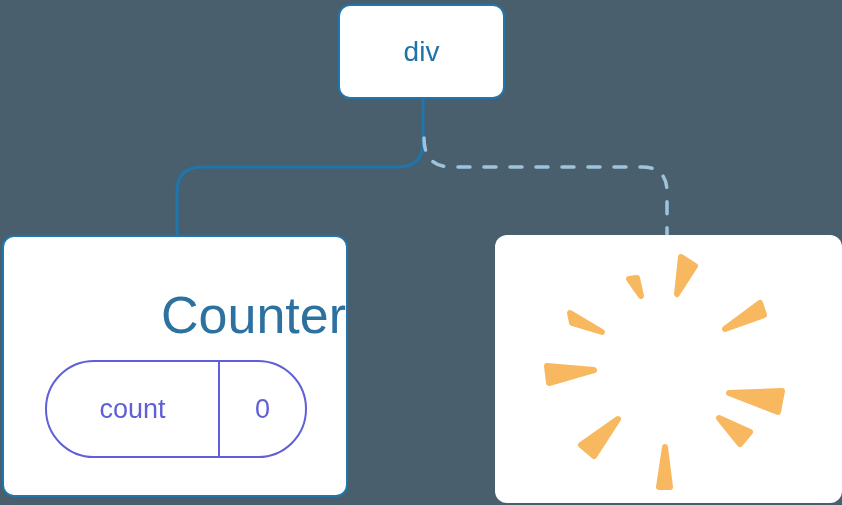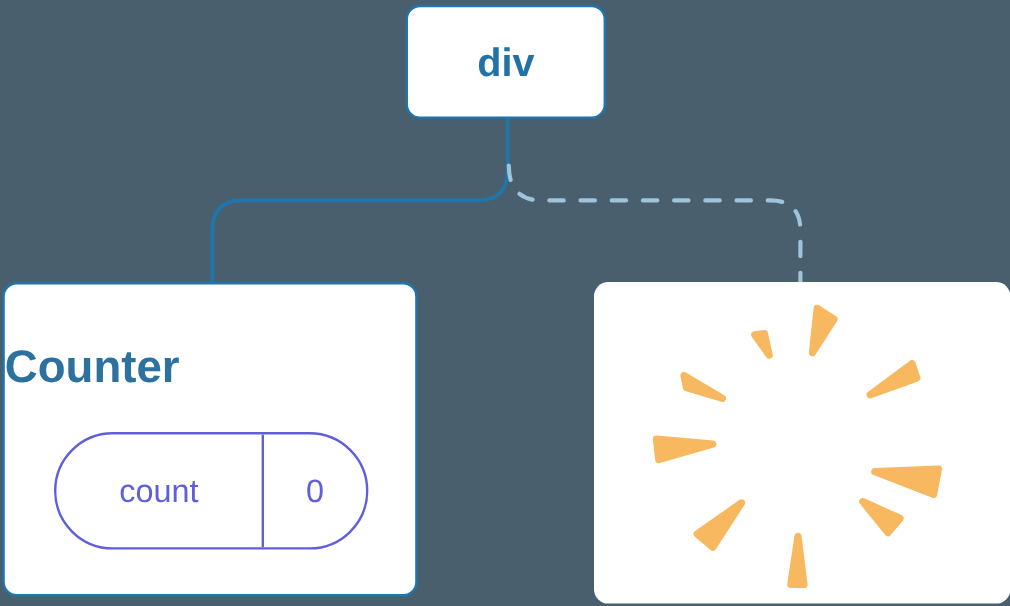--- a/index.html
+++ b/index.html
@@ -29,28 +29,28 @@
   .node{
     position:absolute;background:var(--node-bg);
     border-radius:12px;
   }
   .node.bordered{border:2.5px solid var(--node-border);}
   .root-node{
     left:338px;top:4px;width:167px;height:95px;
     display:flex;align-items:center;justify-content:center;
   }
   .root-label{
-    font-size:33px;font-weight:700;color:var(--node-text);
+    font-size:28px;font-weight:400;color:var(--node-text);
   }
   .counter-node{
     left:2px;top:235px;width:346px;height:262px;
   }
   .counter-title{
     position:absolute;left:0;top:48px;width:100%;
-    text-align:left;font-size:38px;font-weight:700;
+    text-align:right;font-size:52px;font-weight:400;
     color:var(--title-text);
   }
   .state-pill{
     position:absolute;left:41px;top:123px;width:262px;height:98px;
     border:2px solid var(--state-accent);border-radius:49px;
     display:flex;align-items:stretch;overflow:hidden;
     color:var(--state-accent);font-size:27px;
   }
   .state-key{
     flex:0 0 173px;display:flex;align-items:center;justify-content:center;

